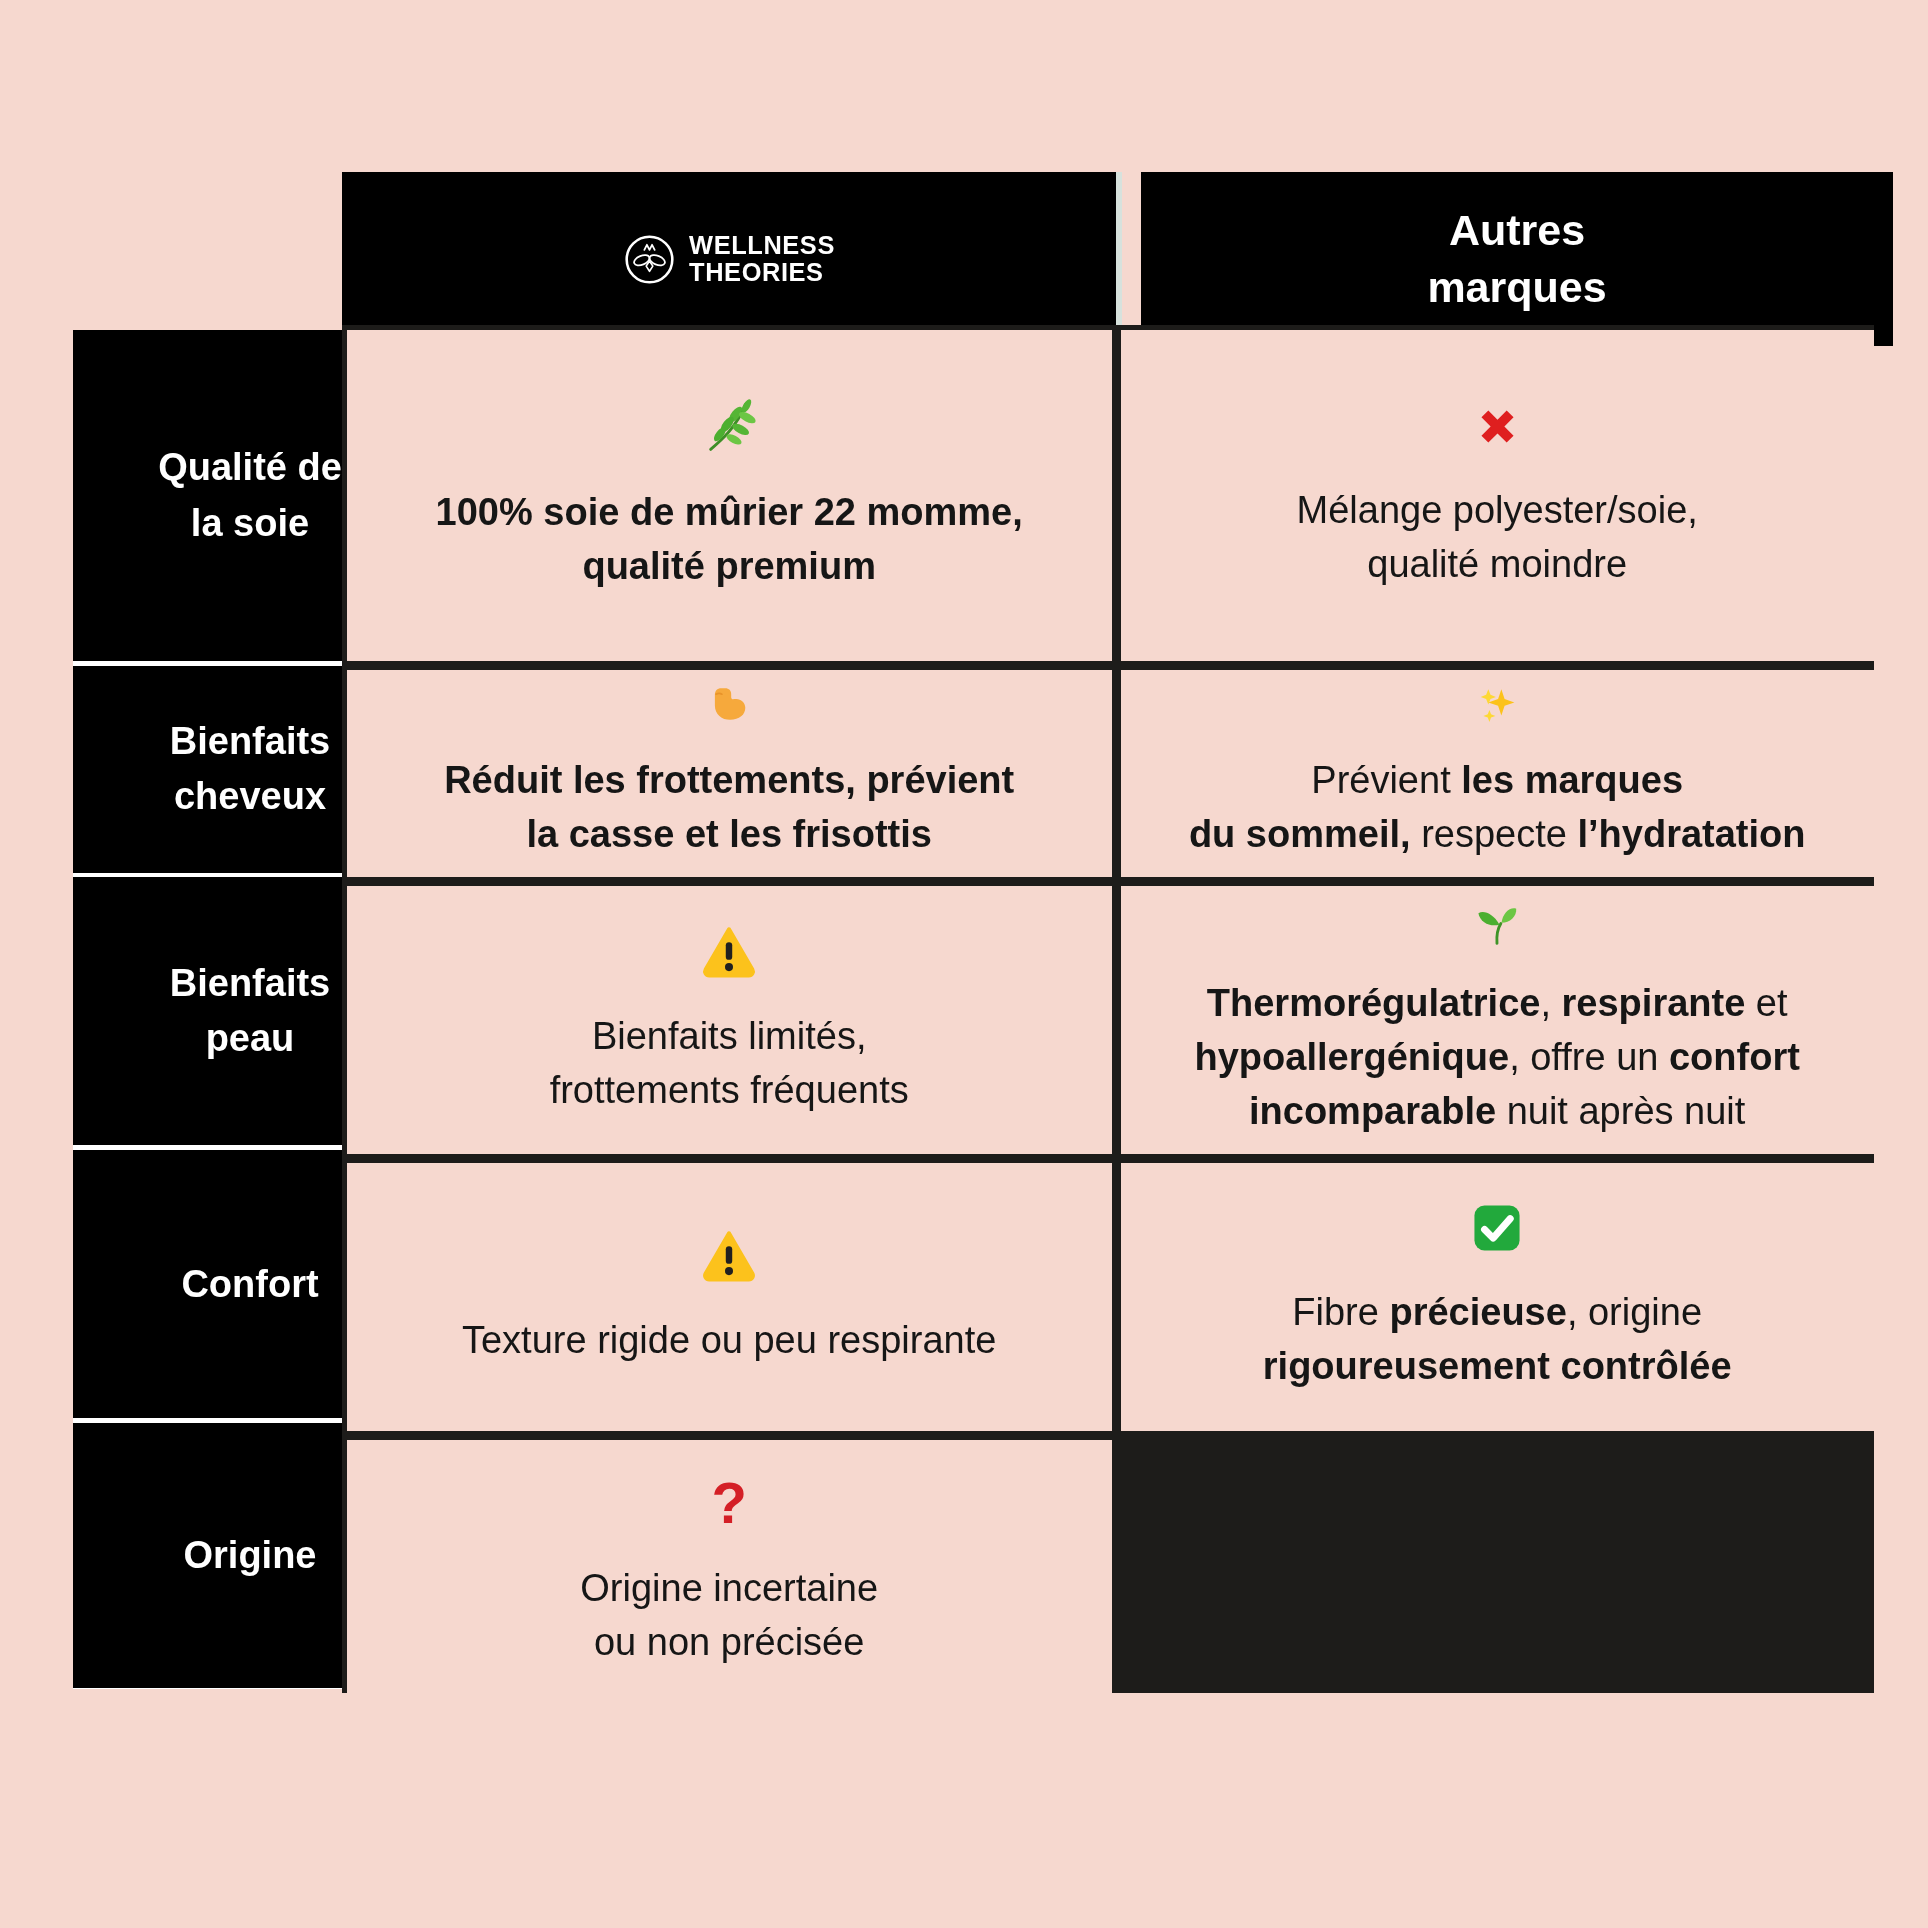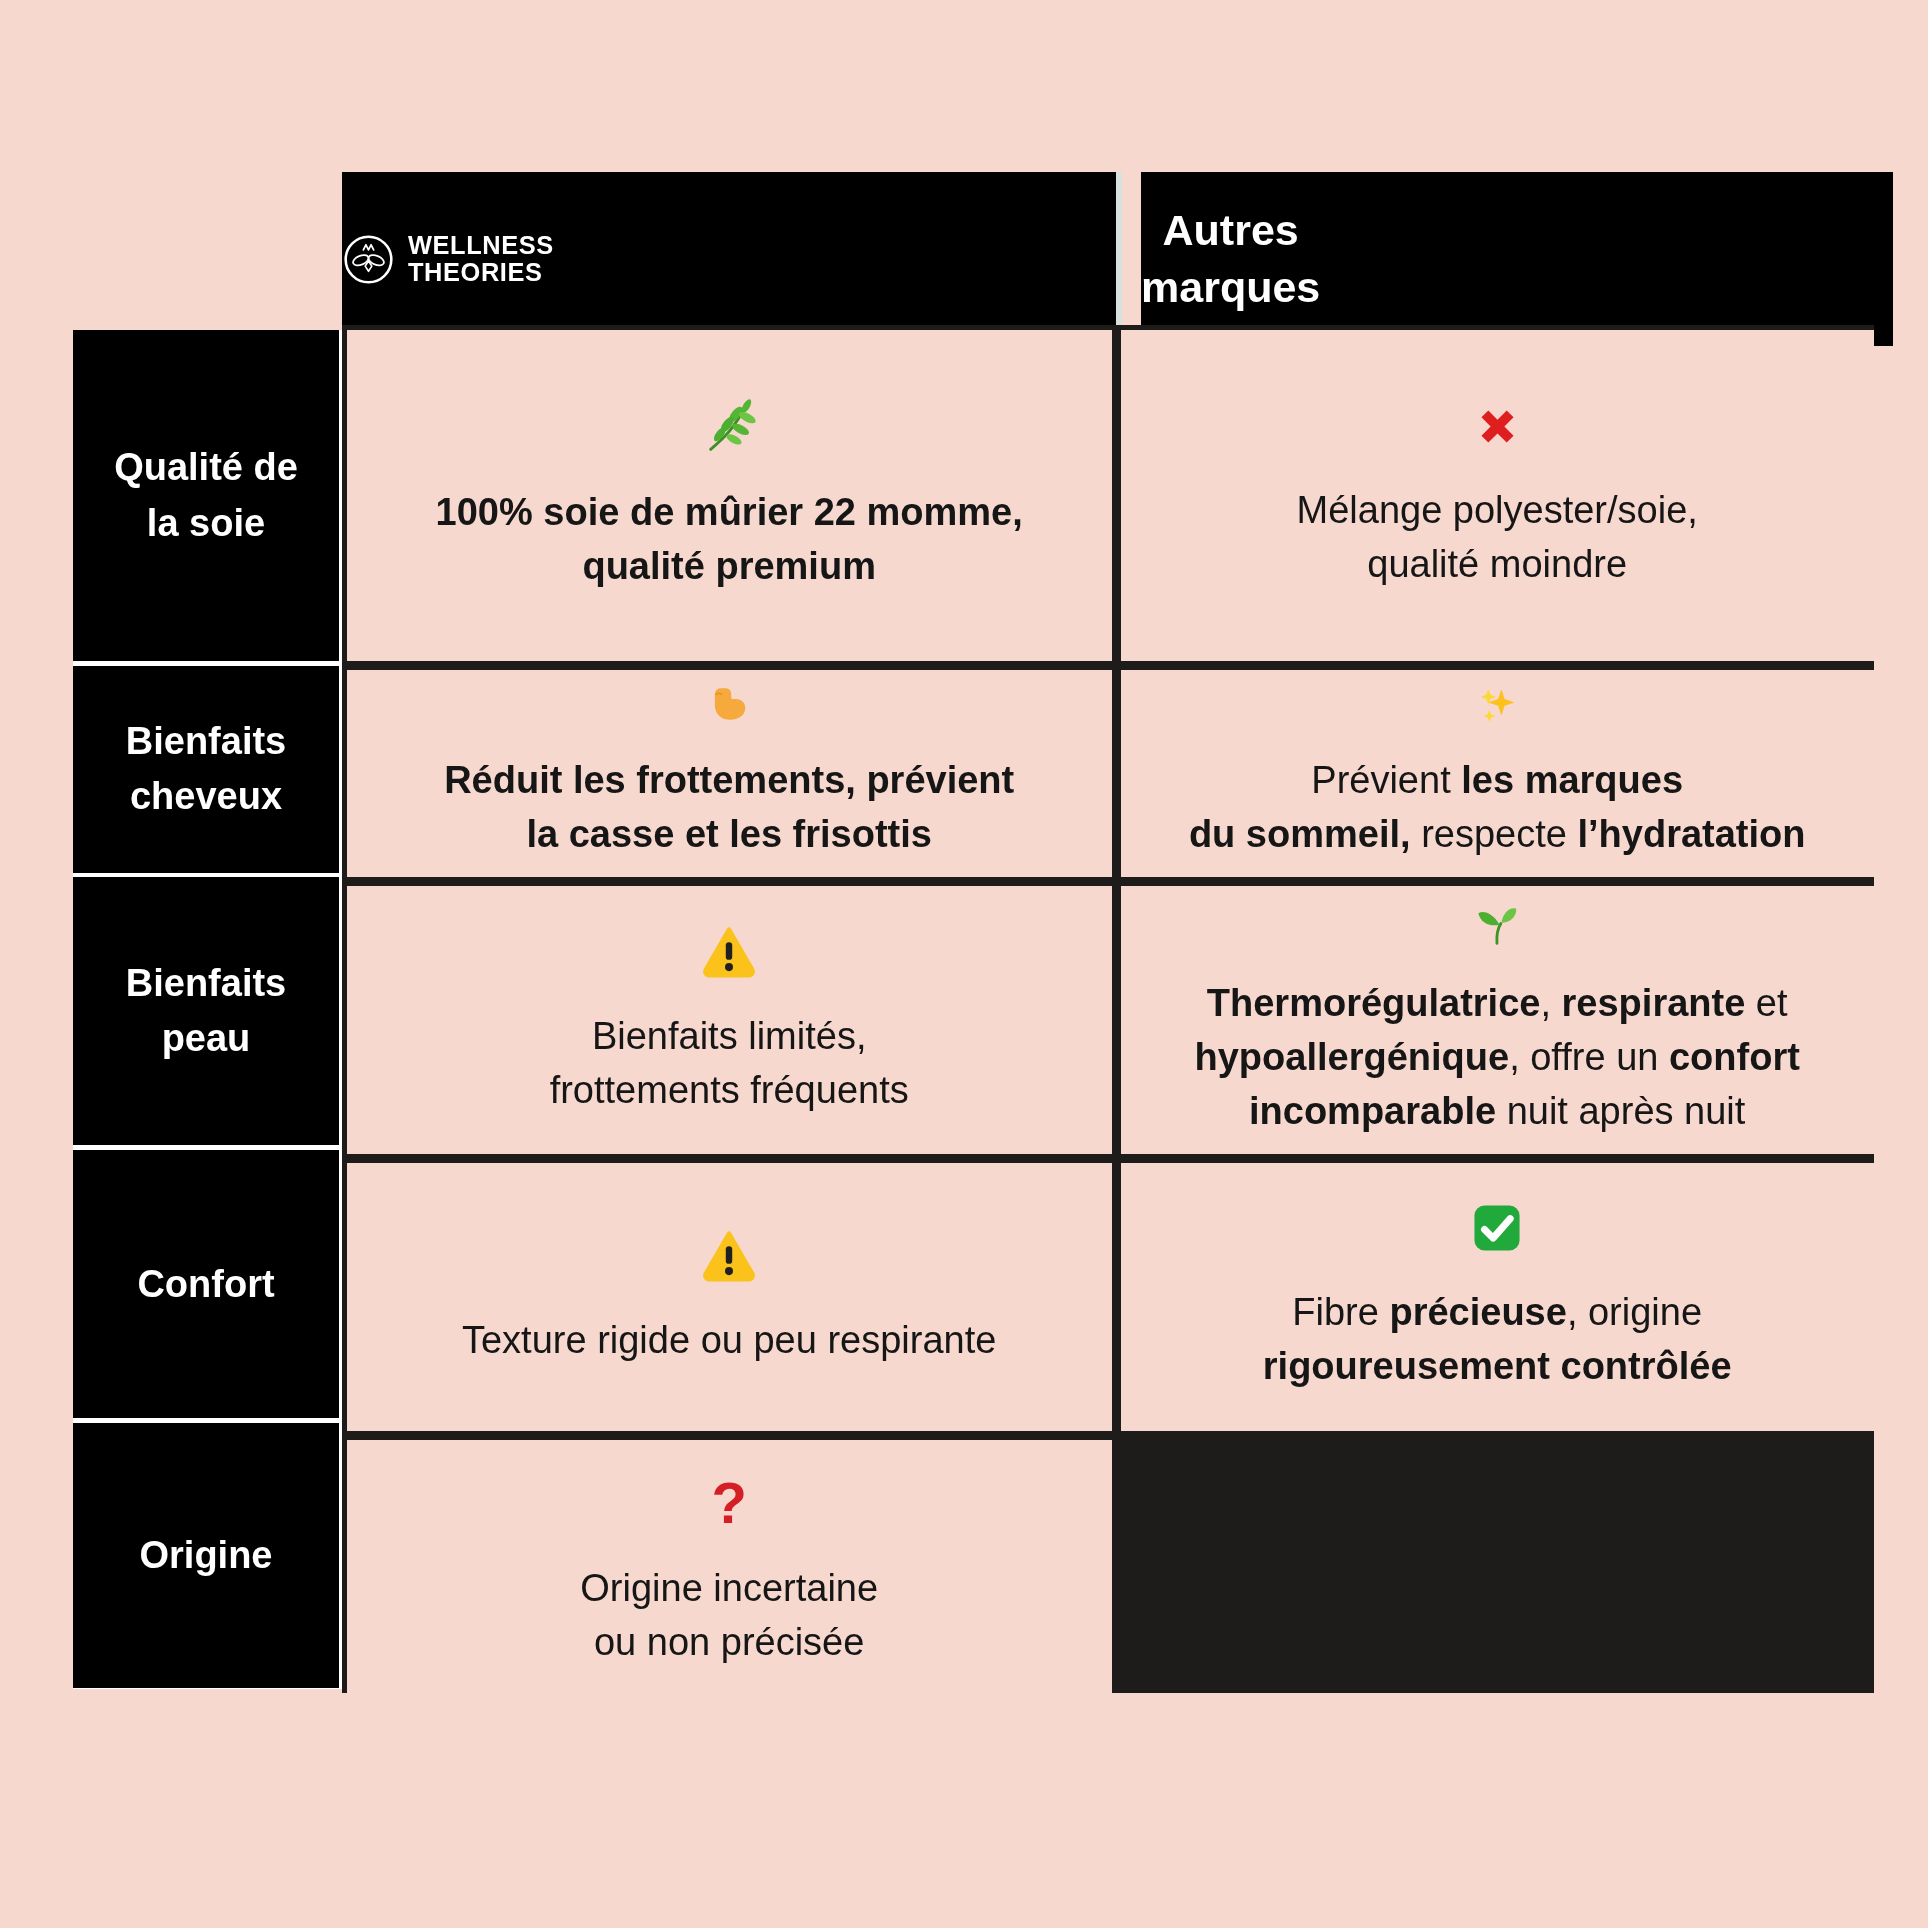--- a/index.html
+++ b/index.html
@@ -2,34 +2,34 @@
 <html style="font-size:15px"><head>
 <meta charset="utf-8">
 <title>Comparatif</title>
 <style>
   html,body{margin:0;padding:0;background:#f6d8cf;}
   .canvas{position:relative;width:1928px;height:1928px;overflow:hidden;background:#f6d8cf;
           font-family:"Liberation Sans","DejaVu Sans",sans-serif;color:#161616;}
 
   
   .hdr{position:absolute;top:172px;height:174px;background:#000;display:flex;
-       align-items:center;}
+       align-items:center;justify-content:center;}
   .hdr-brand{left:342px;width:774px;}
   .hdr-others{left:1121px;width:752px;margin-left:20px;}
   .hdr-divider{position:absolute;top:172px;left:1116px;width:5.6px;height:153px;background:#d7e2dd;}
   .logo{display:flex;align-items:center;gap:13px;}
   .logo svg{width:53px;height:53px;}
   .logo-text{color:#fff;font-weight:700;font-size:25.4px;line-height:1.08;letter-spacing:0.6px;}
   .others-title{color:#fff;font-weight:700;font-size:43px;line-height:1.32;text-align:center;white-space:pre-line;}
 
   
   .labels{position:absolute;left:73px;top:330px;width:273px;height:1359px;background:#ffffff;
           display:grid;grid-template-rows:331px 207px 268px 268px 265px;gap:4.7px;}
   .label-cell{width:266px;background:#000;color:#fff;display:flex;align-items:center;justify-content:center;
-              text-align:center;font-weight:700;font-size:38px;line-height:1.45;white-space:pre-line;}
+              text-align:center;font-weight:700;font-size:38px;line-height:1.45;white-space:pre-line;padding-left:44px;}
 
   
   .grid{position:absolute;left:342px;top:325px;width:1532px;height:1368px;background:#1d1c1a;
         padding:4.7px;box-sizing:border-box;display:grid;grid-template-columns:765px 753px;
         grid-template-rows:331px 207px 268px 268px 265px;gap:9px;}
   .cell{background:#f6d8cf;display:flex;flex-direction:column;align-items:center;justify-content:center;
         gap:30px;padding:15px 34px;box-sizing:border-box;}
   .cell p{margin:0;font-size:38px;line-height:1.42;text-align:center;white-space:pre-line;color:#161616;}
   .cell .b{font-weight:700;}
   .ico{display:block;}

